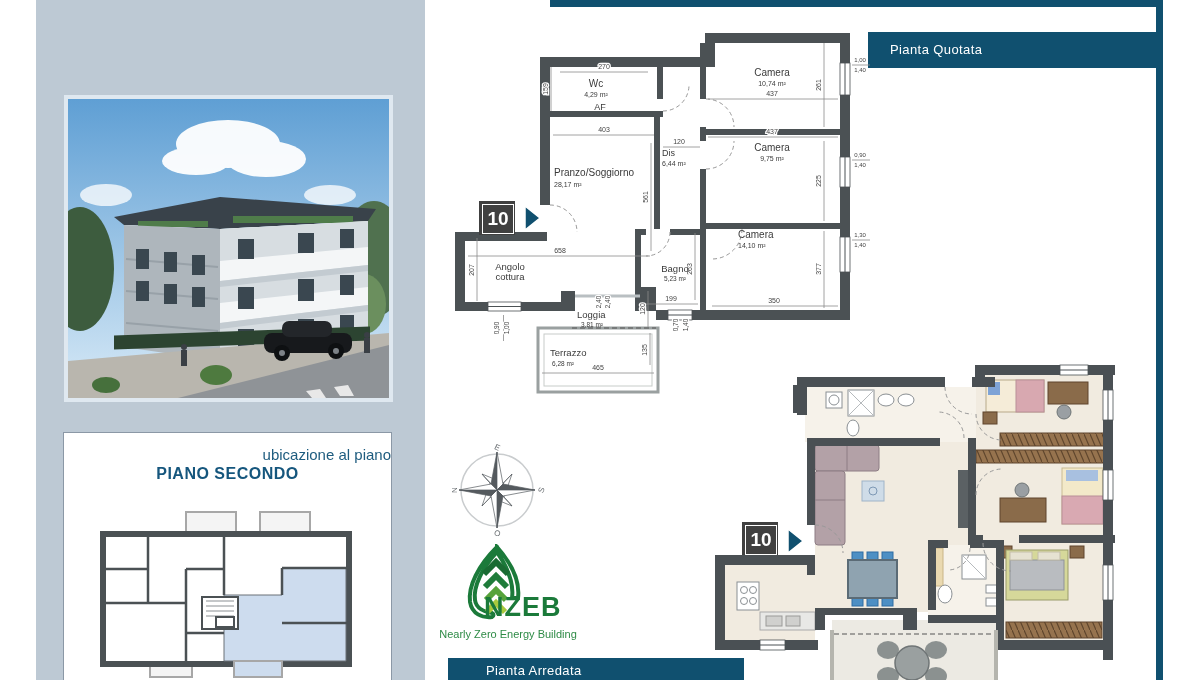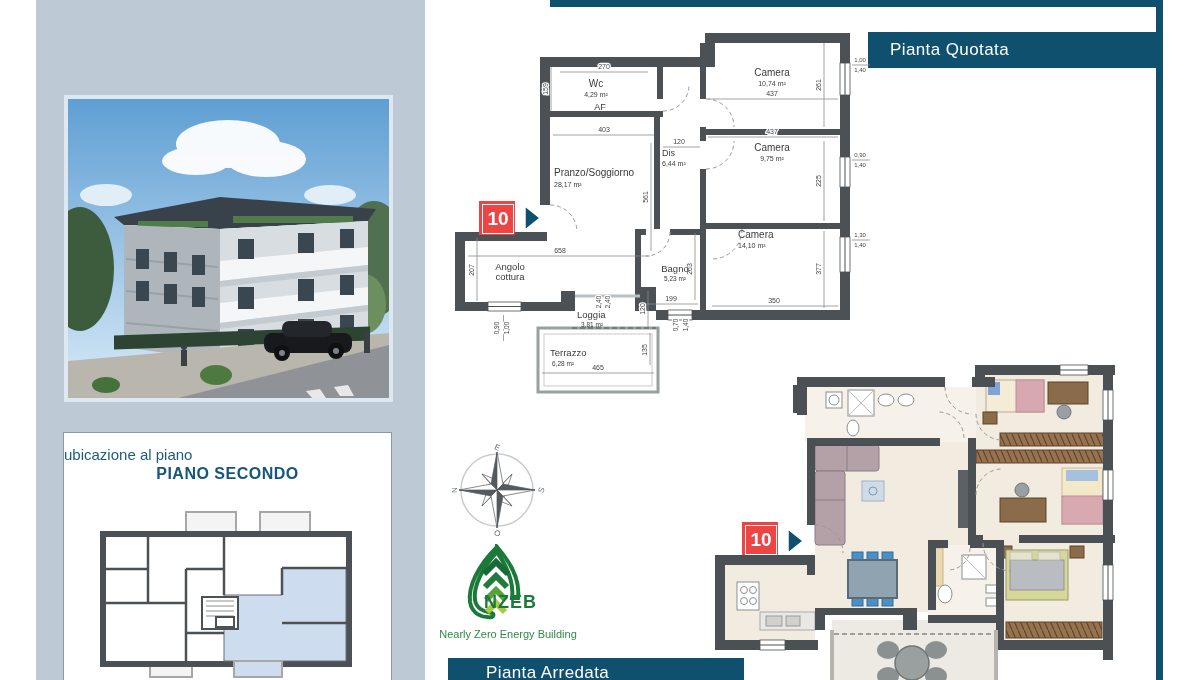--- a/index.html
+++ b/index.html
@@ -4,38 +4,38 @@
 <style>
   html,body{margin:0;padding:0;background:#ffffff;}
   .page{position:relative;width:1200px;height:680px;background:#ffffff;overflow:hidden;
         font-family:"Liberation Sans",sans-serif;}
   
   .side-panel{position:absolute;left:36px;top:0;width:389px;height:680px;background:#BDC9D4;}
   .photo-frame{position:absolute;left:28px;top:95px;width:321px;height:299px;
                border:4px solid #dfe8f0;background:#9cc0e0;overflow:hidden;}
   .location-box{position:absolute;left:27px;top:432px;width:327px;height:260px;
                 background:#ffffff;border:1px solid #8b98a6;}
-  .loc-label{display:block;text-align:left;margin-top:13px;font-size:15px;color:#1e5c7f;}
+  .loc-label{display:block;text-align:right;margin-top:13px;font-size:15px;color:#1e5c7f;}
   .floor-label{display:block;text-align:center;margin-top:2px;font-size:16px;font-weight:bold;
                color:#15567d;letter-spacing:.5px;}
   .keyplan{position:absolute;left:22px;top:72px;}
   
   .bar{position:absolute;background:#10506F;}
-  .band{position:absolute;background:#10506F;color:#fff;font-size:17px;letter-spacing:.4px;}
+  .band{position:absolute;background:#10506F;color:#fff;font-size:13px;letter-spacing:.4px;}
   .band-quotata{left:868px;top:32px;width:289px;height:36px;line-height:36px;padding-left:22px;box-sizing:border-box;}
   .band-arredata{left:448px;top:658px;width:296px;height:40px;padding:5px 0 0 38px;box-sizing:border-box;}
   
-  .badge{position:absolute;width:36px;height:34px;background:#ef4444;padding:3px;box-sizing:border-box;}
+  .badge{position:absolute;width:36px;height:34px;background:#404040;padding:3px;box-sizing:border-box;}
   .badge .inner{width:100%;height:100%;border:1.5px solid #ffffff;display:flex;align-items:center;
                 justify-content:center;color:#ffffff;font-weight:bold;font-size:19px;}
   .arrow{position:absolute;}
   
   .nzeb{position:absolute;left:438px;top:544px;width:140px;height:100px;}
   .nzeb-leaf{position:absolute;left:26px;top:0;}
-  .nzeb-name{position:absolute;left:46px;top:48px;font-size:18px;font-weight:bold;color:#1b7a3a;letter-spacing:1px;}
+  .nzeb-name{position:absolute;left:46px;top:48px;font-size:27px;font-weight:bold;color:#1b7a3a;letter-spacing:1px;}
   .nzeb-tagline{position:absolute;left:0;top:84px;width:140px;text-align:center;font-size:11px;color:#2e8b46;}
   svg text{font-family:"Liberation Sans",sans-serif;}
 </style>
 </head>
 <body>
 
 <div class="page">
 
   <div class="side-panel">
 

